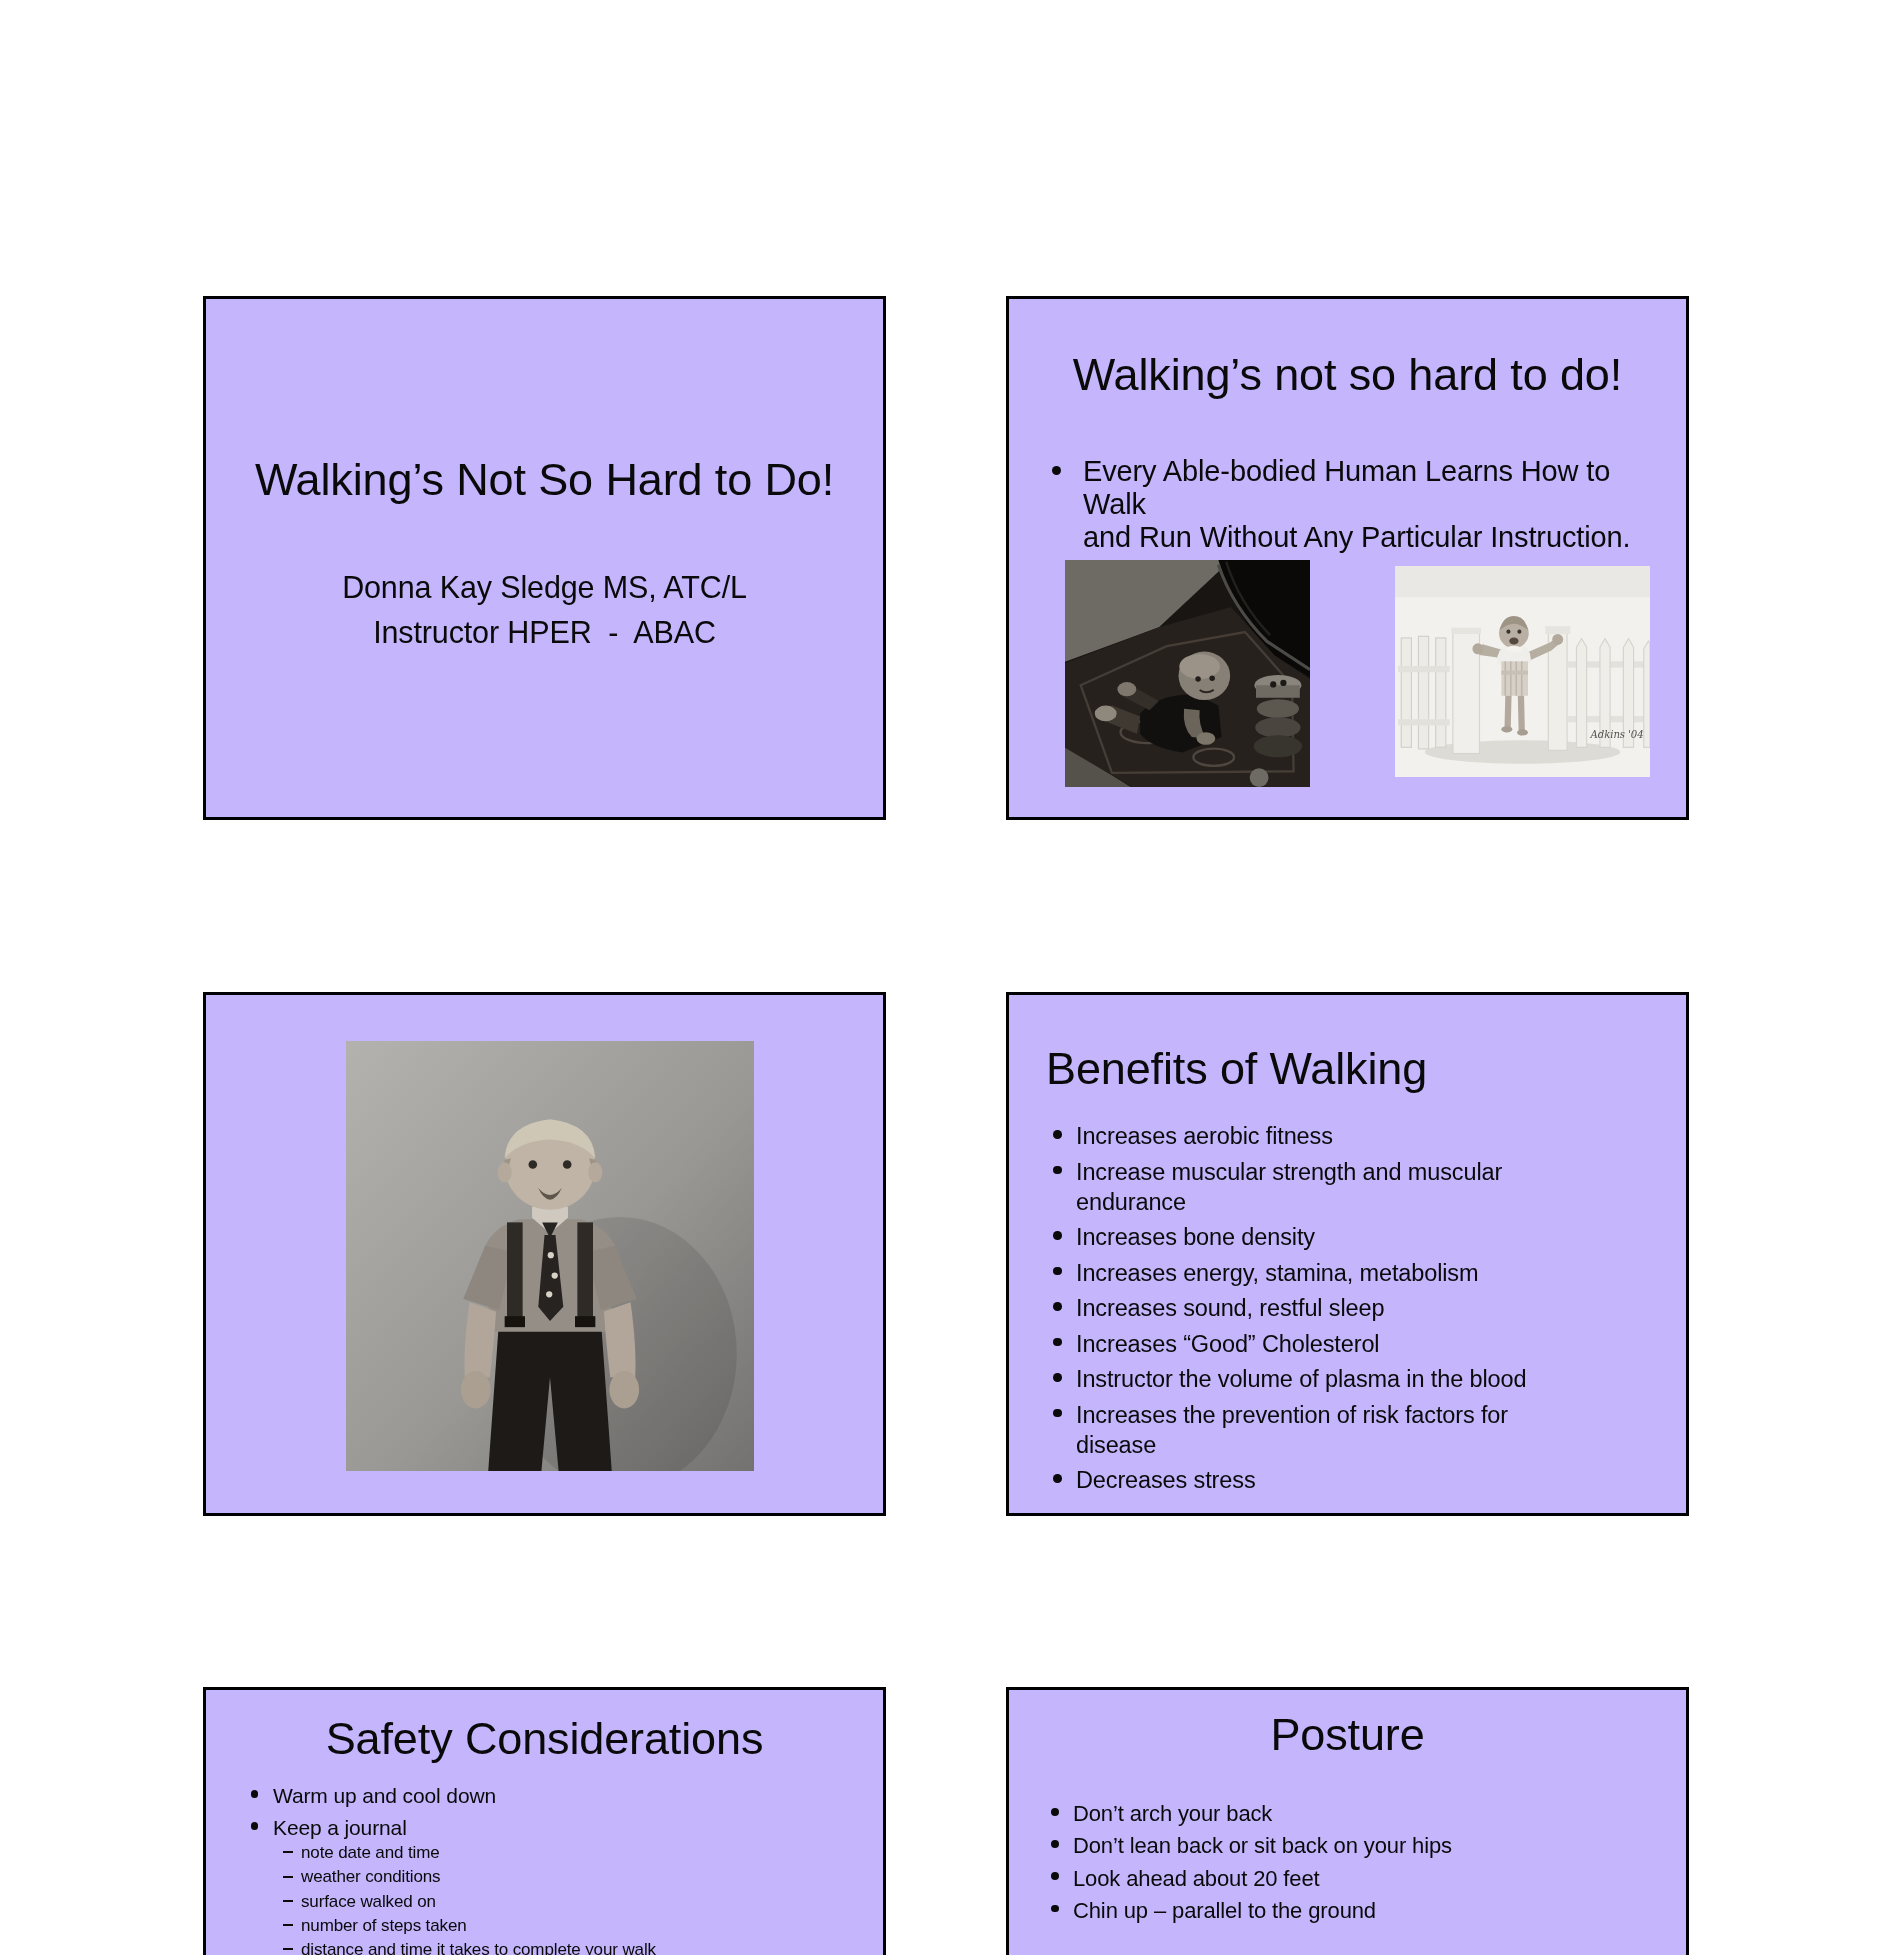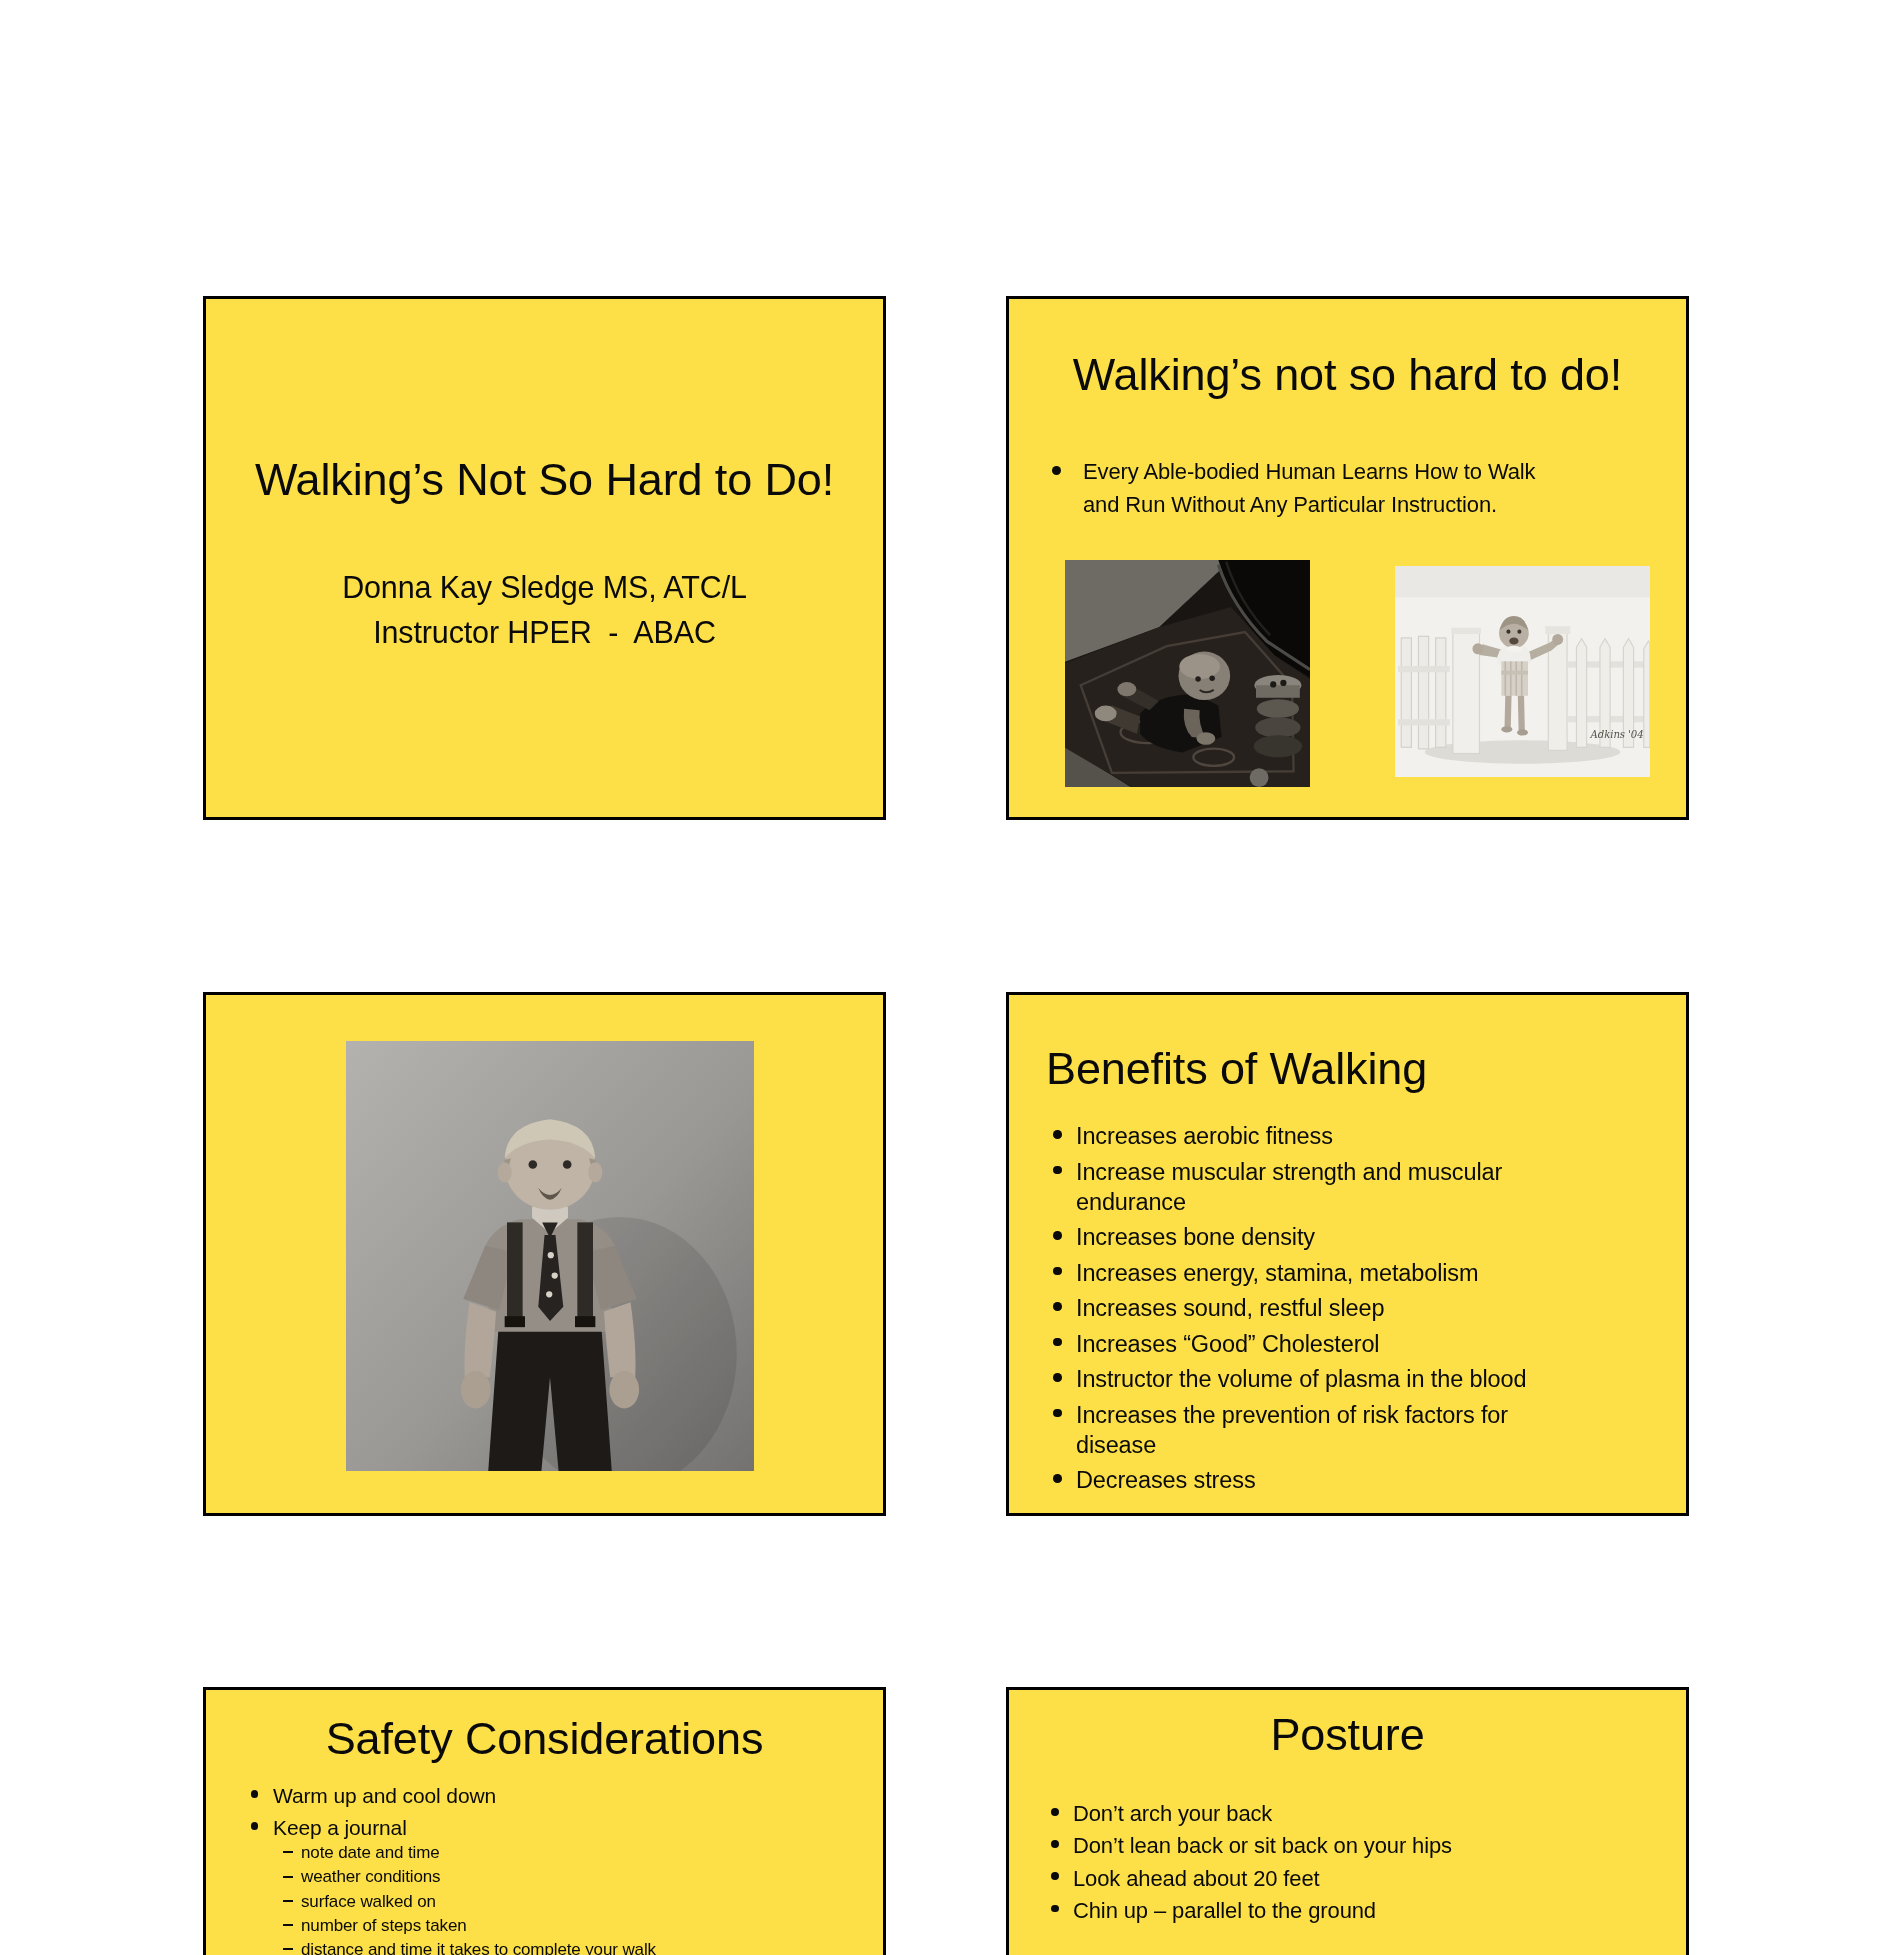--- a/index.html
+++ b/index.html
@@ -8,21 +8,21 @@
     width:1892px;height:2508px;
     background:#ffffff;
     font-family:"Liberation Sans",sans-serif;
     color:#0a0a0a;
     overflow:hidden;
   }
   .slide{
     position:absolute;
     width:683px;height:524px;
     border:3.5px solid #000000;
-    background:#fde047;
+    background:#c4b5fd;
     box-sizing:border-box;
     letter-spacing:-0.02em;
   }
   #slide1{left:203px;top:296px;}
   #slide2{left:1006px;top:296px;}
   #slide3{left:203px;top:992px;}
   #slide4{left:1006px;top:992px;padding-left:20px;}
   #slide5{left:203px;top:1687px;}
   #slide6{left:1006px;top:1687px;}
 
@@ -43,21 +43,21 @@
     content:"";position:absolute;left:0;
     width:9.4px;height:9.4px;border-radius:50%;background:#0a0a0a;
   }
   li.d::before{
     content:"";position:absolute;left:0;
     width:11.7px;height:2.3px;background:#0a0a0a;
   }
 
   
   #slide2 ul.blist{top:156px;left:43px;right:19.6px;}
-  #slide2 li.b{padding-left:31px;font-size:22px;line-height:33px;}
+  #slide2 li.b{padding-left:31px;font-size:29px;line-height:33px;}
   #slide2 li.b::before{top:11px;}
   .photo{position:absolute;overflow:hidden;}
   #s2-photo-left{left:56px;top:261px;width:245px;height:227px;}
   #s2-photo-right{left:386px;top:267px;width:255px;height:211px;}
 
   
   #s3-photo{left:140px;top:46px;width:408px;height:430px;}
 
   
   #slide4 .title-left{top:48px;left:37px;}

